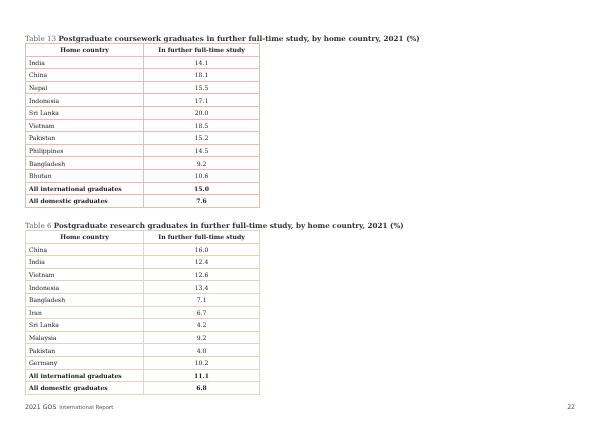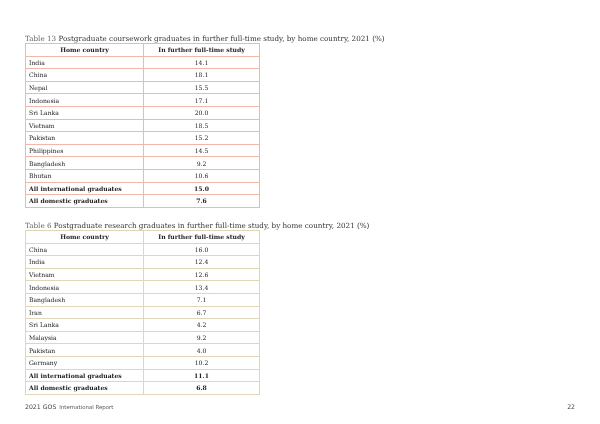--- a/index.html
+++ b/index.html
@@ -3,21 +3,21 @@
   <meta charset="utf-8">
   <style>
     * { margin: 0; padding: 0; box-sizing: border-box; }
     html, body { width: 600px; height: 424px; background: #ffffff; overflow: hidden; }
     body { position: relative; font-family: "DejaVu Serif", serif; color: #222; }
     .caption {
       position: absolute; left: 25px;
       font-size: 7.2px; white-space: nowrap; color: #333;
     }
     .caption .label { color: #666; font-weight: normal; margin-top: 32px; }
-    .caption .title { font-weight: normal; color: #333; }
+    .caption .title { font-weight: bold; color: #333; }
     table {
       position: absolute; left: 25px; width: 235px;
       border-collapse: collapse; font-size: 6.1px;
     }
     td, th { height: 12.6px; padding: 0 3px; vertical-align: middle; }
     th { font-weight: bold; text-align: center; color: #222; }
     td.c { text-align: center; }
     td.l { text-align: left; }
     tr.bold td { font-weight: bold; }
     .col1 { width: 118px; }

